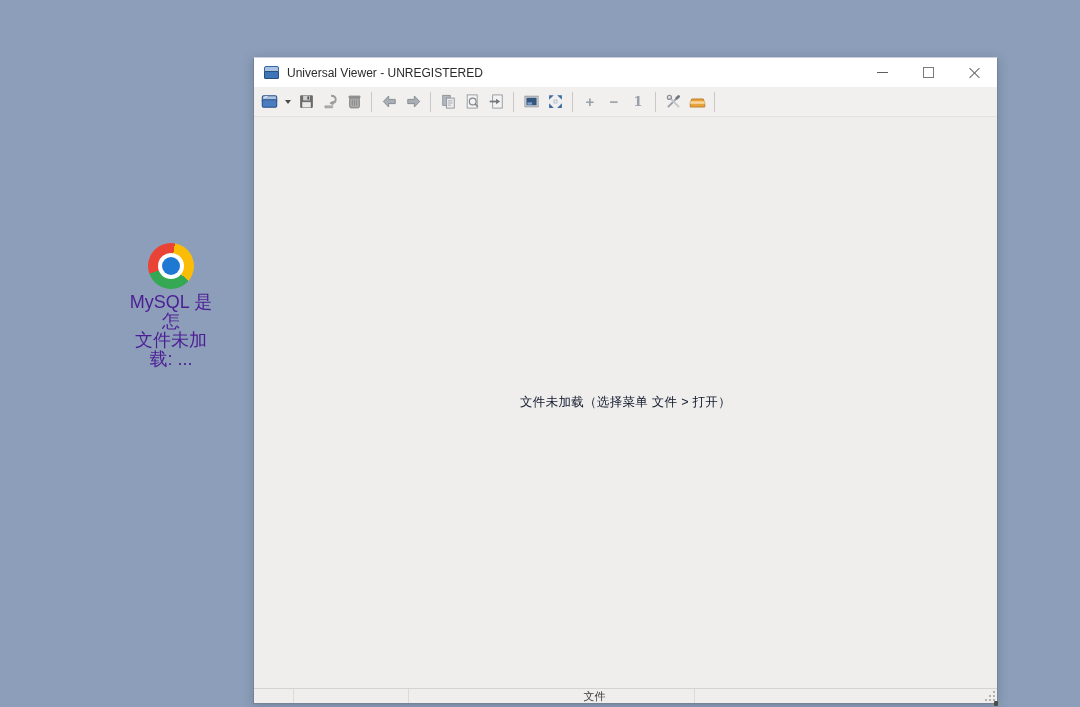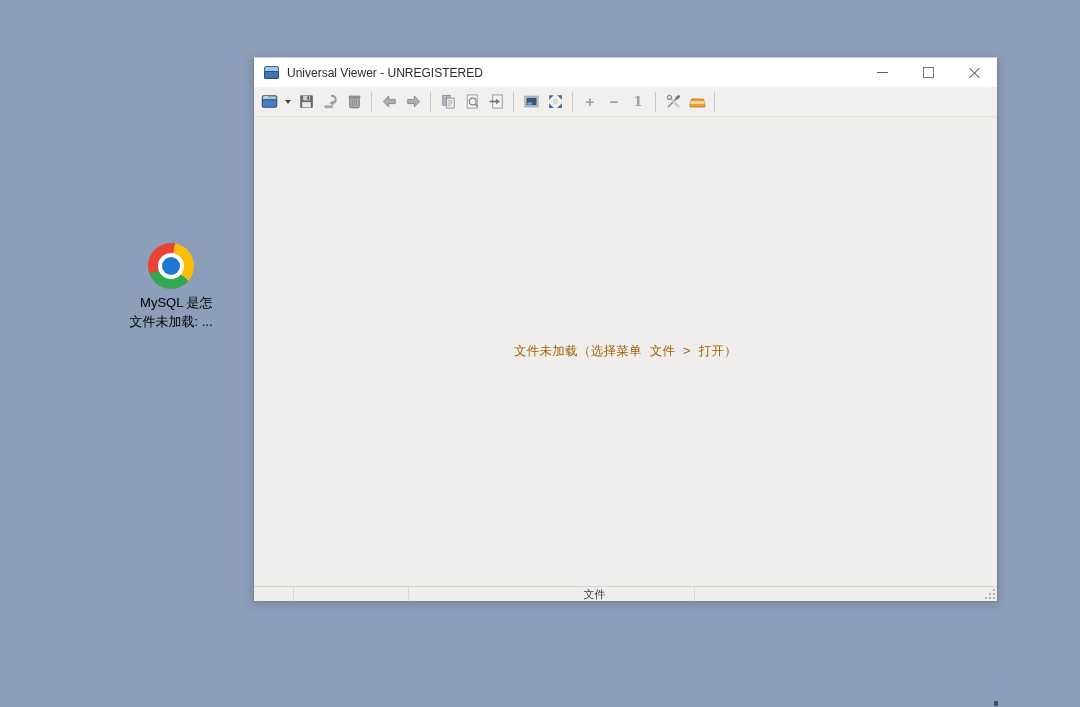--- a/index.html
+++ b/index.html
@@ -15,26 +15,26 @@
     position:absolute;left:125px;top:243px;width:92px;
     display:flex;flex-direction:column;align-items:center;cursor:default;
   }
   .chrome-logo{
     width:46px;height:46px;border-radius:50%;position:relative;
     background:conic-gradient(from -110deg,#ea4335 0 120deg,#fbbc05 120deg 240deg,#34a853 240deg 360deg);
   }
   .chrome-logo::before{content:"";position:absolute;inset:10px;background:#fff;border-radius:50%;}
   .chrome-logo::after{content:"";position:absolute;inset:14px;background:#1f78d1;border-radius:50%;}
   .shortcut-label{
-    margin-top:4px;text-align:right;font-size:13px;line-height:19px;color:#000000;
+    margin-top:4px;text-align:center;font-size:18px;line-height:19px;color:#4c1d95;
   }
 
   
   .app-window{
-    position:absolute;left:253px;top:57px;width:745px;height:545px;
+    position:absolute;left:253px;top:57px;width:745px;height:647px;
     background:#efeeec;border:1px solid #76829a;border-top-color:#c9ced8;
     box-sizing:border-box;display:flex;flex-direction:column;
     box-shadow:0 2px 10px rgba(40,50,70,.25);
   }
 
   
   .titlebar{
     height:29px;background:#ffffff;display:flex;align-items:center;flex:0 0 auto;
   }
   .titlebar .app-icon{width:15px;height:13px;margin:0 8px 0 10px;position:relative;flex:0 0 auto;}
@@ -67,21 +67,21 @@
   .tb-btn svg{display:block;}
   .tb-sep{width:1px;height:20px;background:#c9c8c5;margin:0 5px;flex:0 0 auto;}
   .caret-down{width:0;height:0;border-left:3.5px solid transparent;border-right:3.5px solid transparent;border-top:4px solid #4a4a4a;}
   .tb-glyph{font-size:15px;font-weight:bold;color:#9aa1a8;line-height:1;}
   .tb-glyph.one{font-family:"DejaVu Serif","Liberation Serif",serif;font-size:13.5px;color:#9aa1a8;}
 
   
   .content-area{
     flex:1 1 auto;background:#efeeec;display:flex;align-items:center;justify-content:center;position:relative;
   }
-  .empty-message{font-size:12.5px;color:#a16207;letter-spacing:.3px;font-family:Liberation Mono, monospace;}
+  .empty-message{font-size:12.5px;color:#0f172a;letter-spacing:.3px;}
 
   
   .statusbar{
     height:14px;flex:0 0 auto;background:#efeeec;border-top:1px solid #d4d3d0;
     display:flex;align-items:stretch;font-size:11px;color:#3c3c3c;position:relative;gap:30px;
   }
   .sb-panel{border-right:1px solid #dbdad7;display:flex;align-items:center;justify-content:center;}
   .sb-p1{width:39px;}
   .sb-p2{width:84px;}
   .sb-p3{width:255px;}

